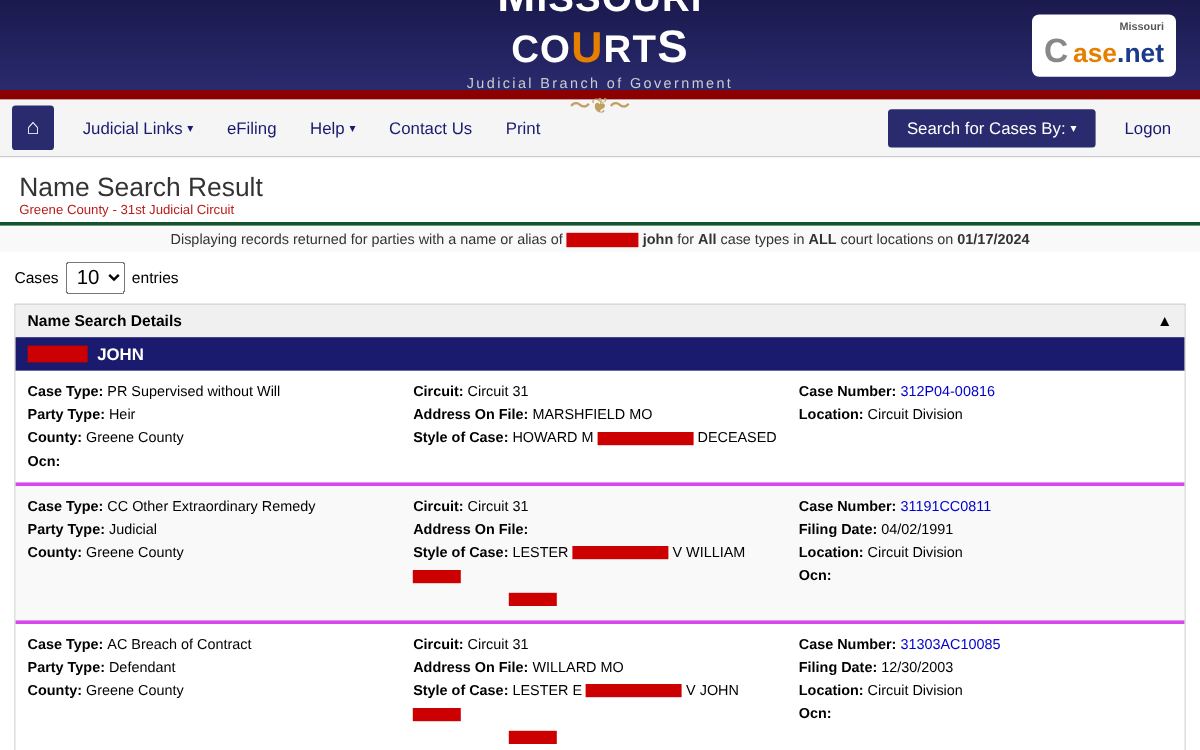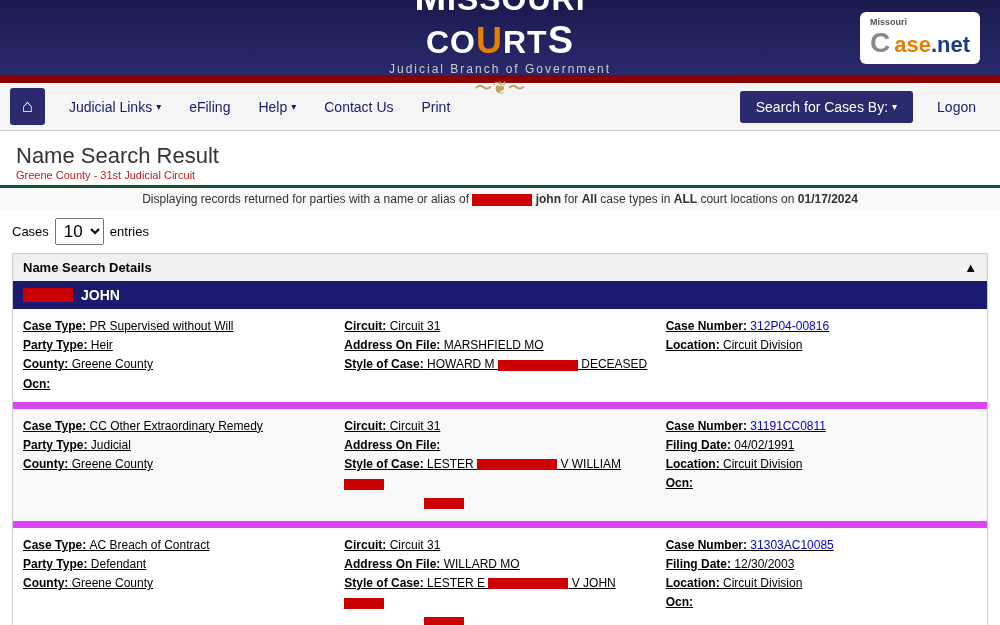--- a/index.html
+++ b/index.html
@@ -49,21 +49,21 @@
       color: #888;
       font-size: 28px;
       margin-right: 4px;
     }
     .casenet-logo .orange { color: #e67e00; }
     .casenet-logo .blue { color: #1a3a8a; }
     .casenet-logo .small-missouri {
       font-size: 9px;
       color: #555;
       display: block;
-      text-align: left;
+      text-align: right;
     }
 
     
     .red-bar {
       background: #8b0000;
       height: 8px;
     }
 
     
     .nav-bar {
@@ -197,24 +197,23 @@
     .name-redacted {
       background: #cc0000;
       display: inline-block;
       width: 50px;
       height: 14px;
       vertical-align: middle;
     }
 
     
     .case-record {
-      border-bottom: 7px solid #d946ef;
+      border-bottom: 3px solid #d946ef;
       padding: 8px 10px;
       background: white;
-      text-decoration: underline;
     }
     .case-record:nth-child(even) { background: #f9f9f9; }
     .case-grid {
       display: grid;
       grid-template-columns: 1fr 1fr 1fr;
       gap: 2px 10px;
     }
     .field-line {
       font-size: 12px;
       line-height: 1.6;

